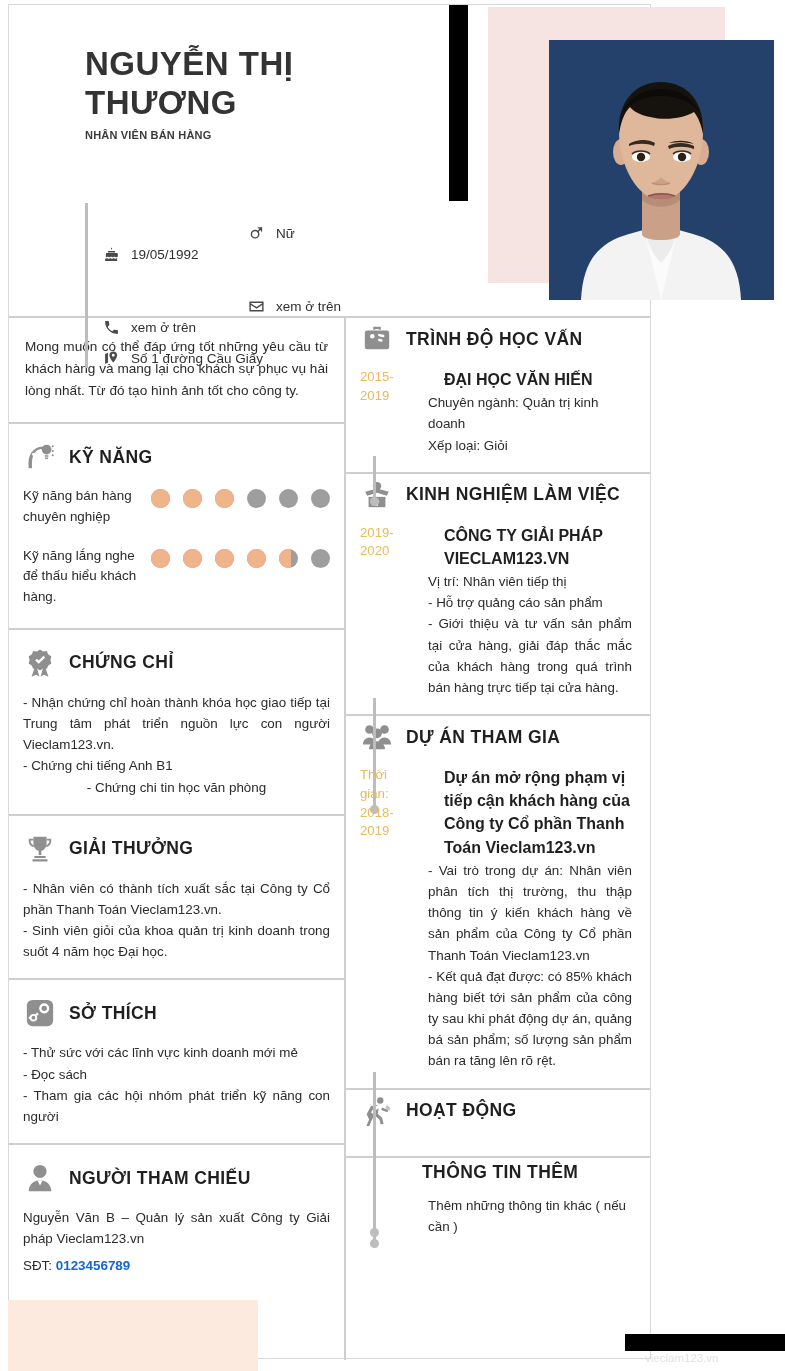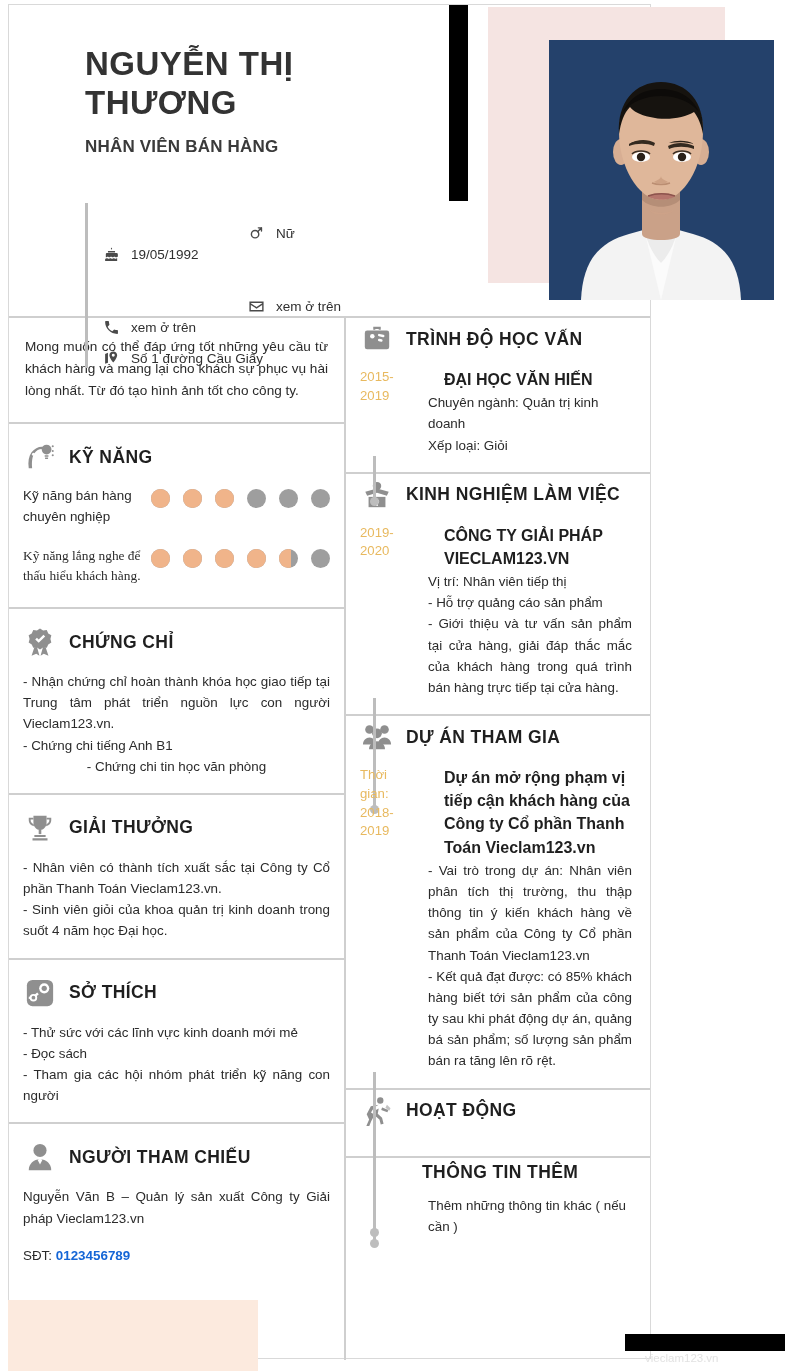--- a/index.html
+++ b/index.html
@@ -24,22 +24,22 @@
     height:313px;
     border-bottom:2px solid #cfcfcf;
     background:#fff;
   }
   .name-block{ position:absolute; left:76px; top:40px; width:350px; }
   .name{
     font-size:33px; font-weight:bold; letter-spacing:.5px;
     line-height:1.18; color:#333333; text-transform:uppercase;
   }
   .job-title{
-    margin-top:14px;
-    font-size:17px; font-weight:bold; color:#3a3a3a;
+    margin-top:6px;
+    font-size:11px; font-weight:bold; color:#3a3a3a;
     letter-spacing:.2px; text-transform:uppercase;
   }
 
   .contact{
     position:absolute; left:76px; top:198px;
     border-left:3px solid #bdbdbd;
     padding-left:14px;
   }
   .c-row{ display:flex; align-items:center; margin-bottom:12px; }
   .c-row:last-child{ margin-bottom:0; }
@@ -93,21 +93,21 @@
     color:#1f1f1f; text-transform:uppercase;
   }
 
   .body-text{
     font-size:13.4px; line-height:1.58; color:#2b2b2b; text-align:justify;
   }
   .body-text .ln{ display:block; }
 
   
   .skill{ display:flex; align-items:flex-start; margin-bottom:18px; }
-  .skill:last-child{ margin-bottom:4px;font-family:Liberation Serif, serif; }
+  .skill:last-child{ margin-bottom:4px; }
   .skill-name{
     width:128px; flex:0 0 128px; font-size:13.4px; line-height:1.55; color:#2b2b2b;
   }
   .dots{ display:flex; align-items:center; padding-top:3px; }
   .dot{
     width:19px; height:19px; border-radius:50%;
     background:#9e9e9e; margin-right:13px; position:relative; overflow:hidden;
   }
   .dot:last-child{ margin-right:0; }
   .dot .fill{
@@ -405,21 +405,21 @@
             <svg viewBox="0 0 32 32">
                 <circle cx="16" cy="9" r="7"></circle>
                 <path d="M4 30c0-6.5 5.4-11.5 12-11.5S28 23.5 28 30H4z"></path>
                 <path d="M13.4 18.8 16 24l2.6-5.2-2.6-1-2.6 1z" fill="#fff"></path>
               </svg>
           </span>
           <span class="sec-title">NGƯỜI THAM CHIẾU</span>
         </div>
         <div class="body-text">
           <span class="ln">Nguyễn Văn B – Quản lý sản xuất Công ty Giải pháp Vieclam123.vn</span>
-          <span class="ln" style="text-align:left;margin-top:16px">
+          <span class="ln" style="text-align:left;margin-top:6px">
             <span class="ref-label">SĐT:</span>
             <span class="ref-phone">0123456789</span>
           </span>
         </div>
       </div>
     </div>
 
     <div class="col-right">
 
       <div class="sec-right">

